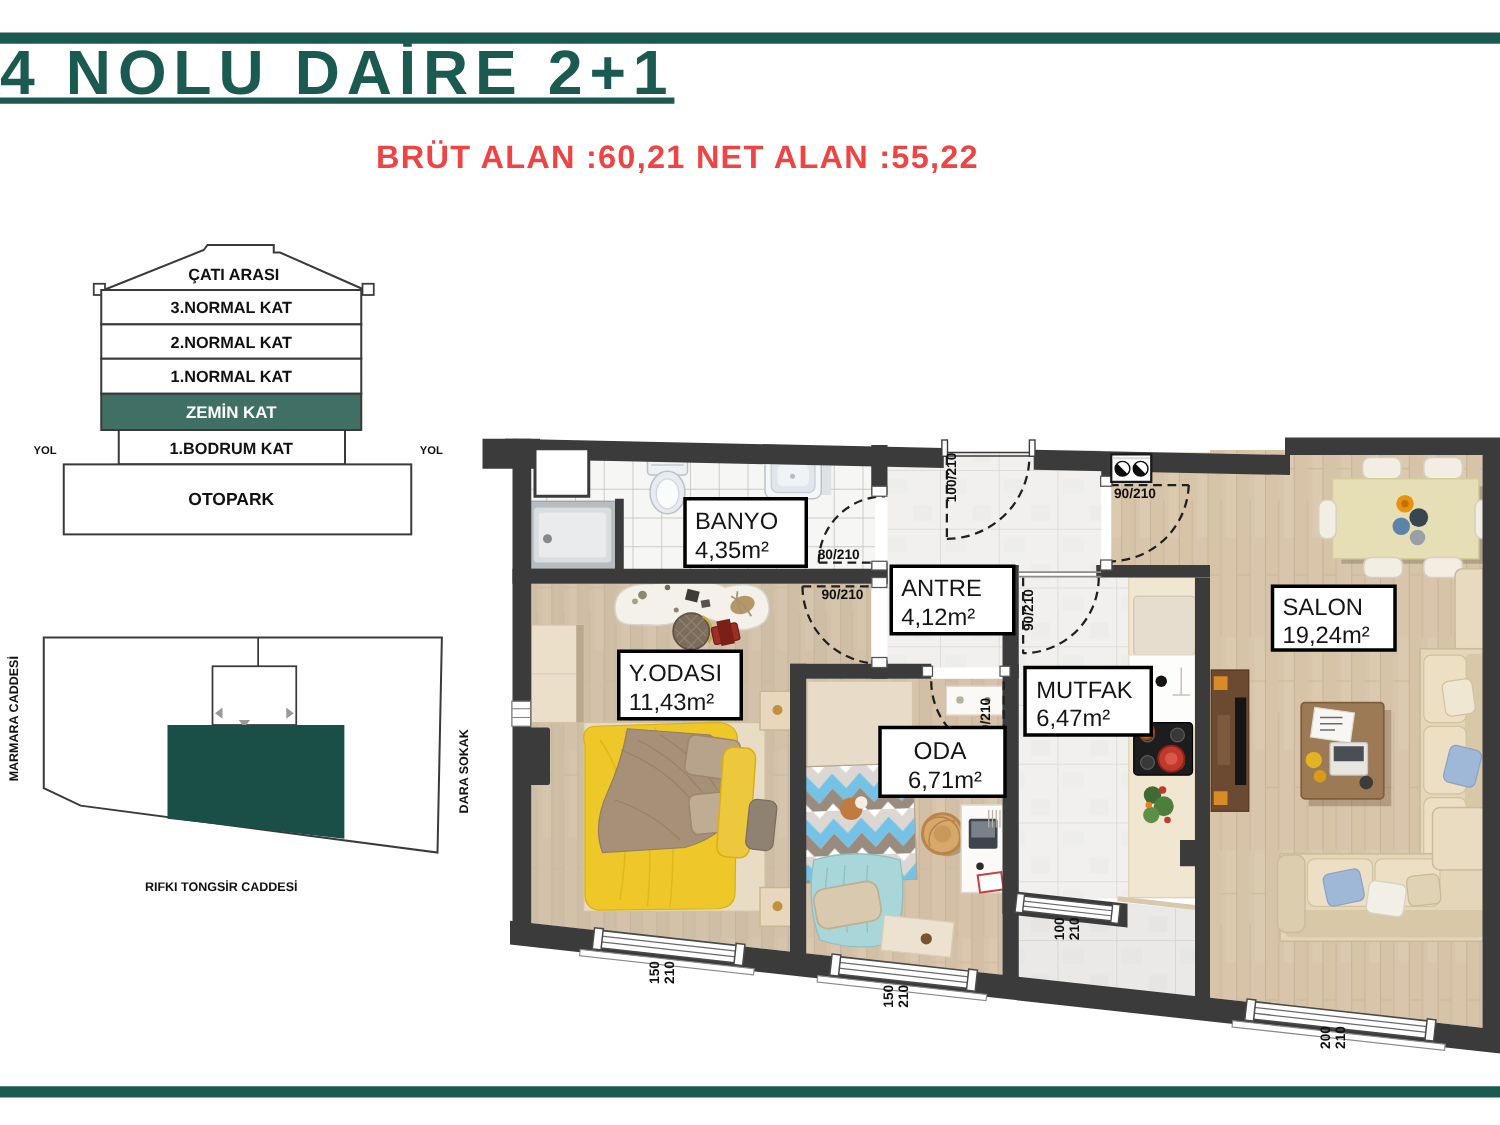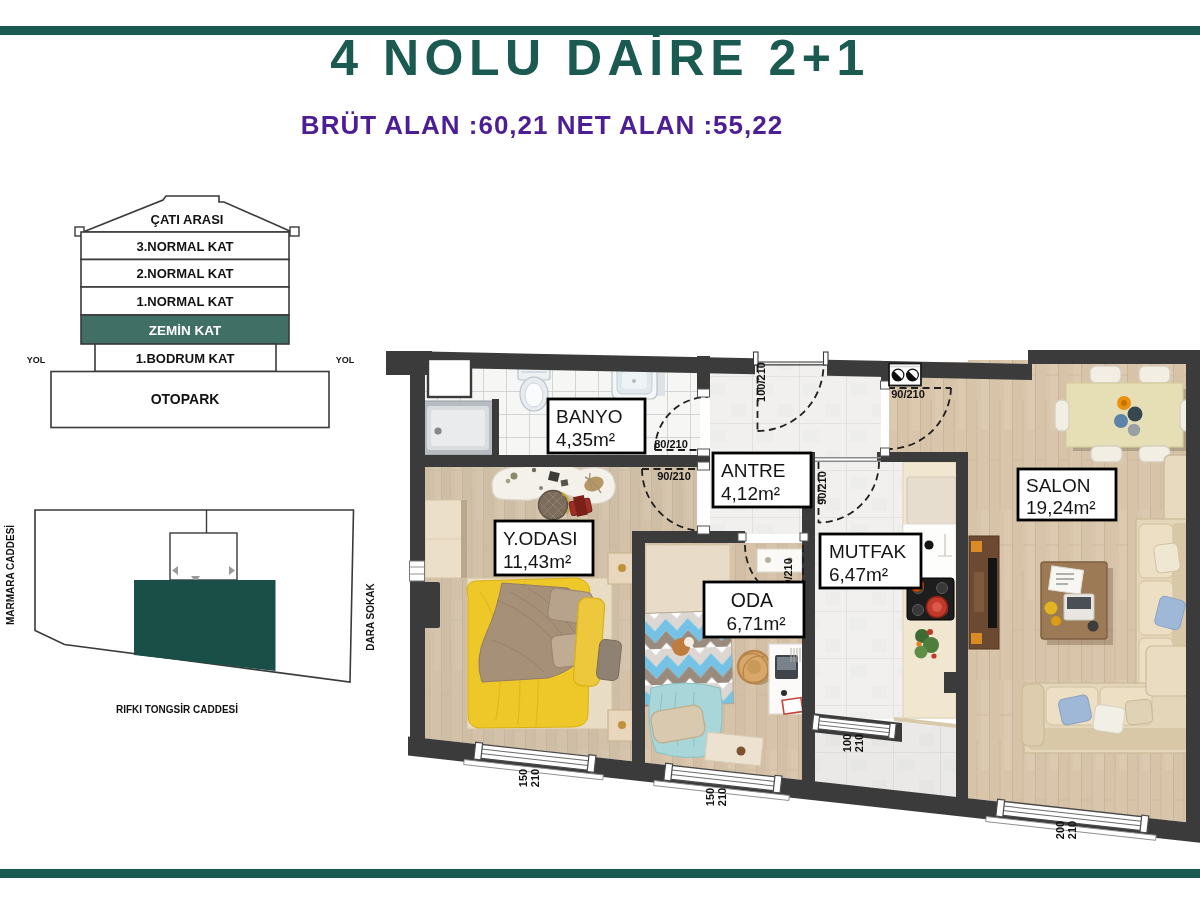--- a/index.html
+++ b/index.html
@@ -1,18 +1,18 @@
 <!DOCTYPE html>
 <html><head>
 <meta charset="utf-8">
 <style>
   html,body{margin:0;padding:0;background:#fff;width:1200px;height:900px;overflow:hidden;}
   body{font-family:"Liberation Sans", sans-serif;position:relative;}
-  .title{position:absolute;left:0;top:29px;width:1200px;text-align:center;color:#1a5a51;font-size:50px;font-weight:700;letter-spacing:5.5px;}
-  .subtitle{position:absolute;left:0;top:110px;width:1084px;text-align:center;color:#4c1d95;font-size:26px;font-weight:700;letter-spacing:1px;}
+  .title{position:absolute;left:0;top:29px;width:1200px;text-align:left;color:#1a5a51;font-size:50px;font-weight:700;letter-spacing:5.5px;text-decoration:underline;}
+  .subtitle{position:absolute;left:0;top:110px;width:1084px;text-align:center;color:#ef4444;font-size:26px;font-weight:700;letter-spacing:1px;}
   .bar{position:absolute;left:0;width:1200px;height:9px;background:#1a5a51;}
   svg{position:absolute;left:0;top:0;}
   text{font-family:"Liberation Sans", sans-serif;}
 </style>
 </head>
 <body>
 
 <div class="bar" style="top:26px"></div>
 
 <div class="bar" style="top:869px"></div>

